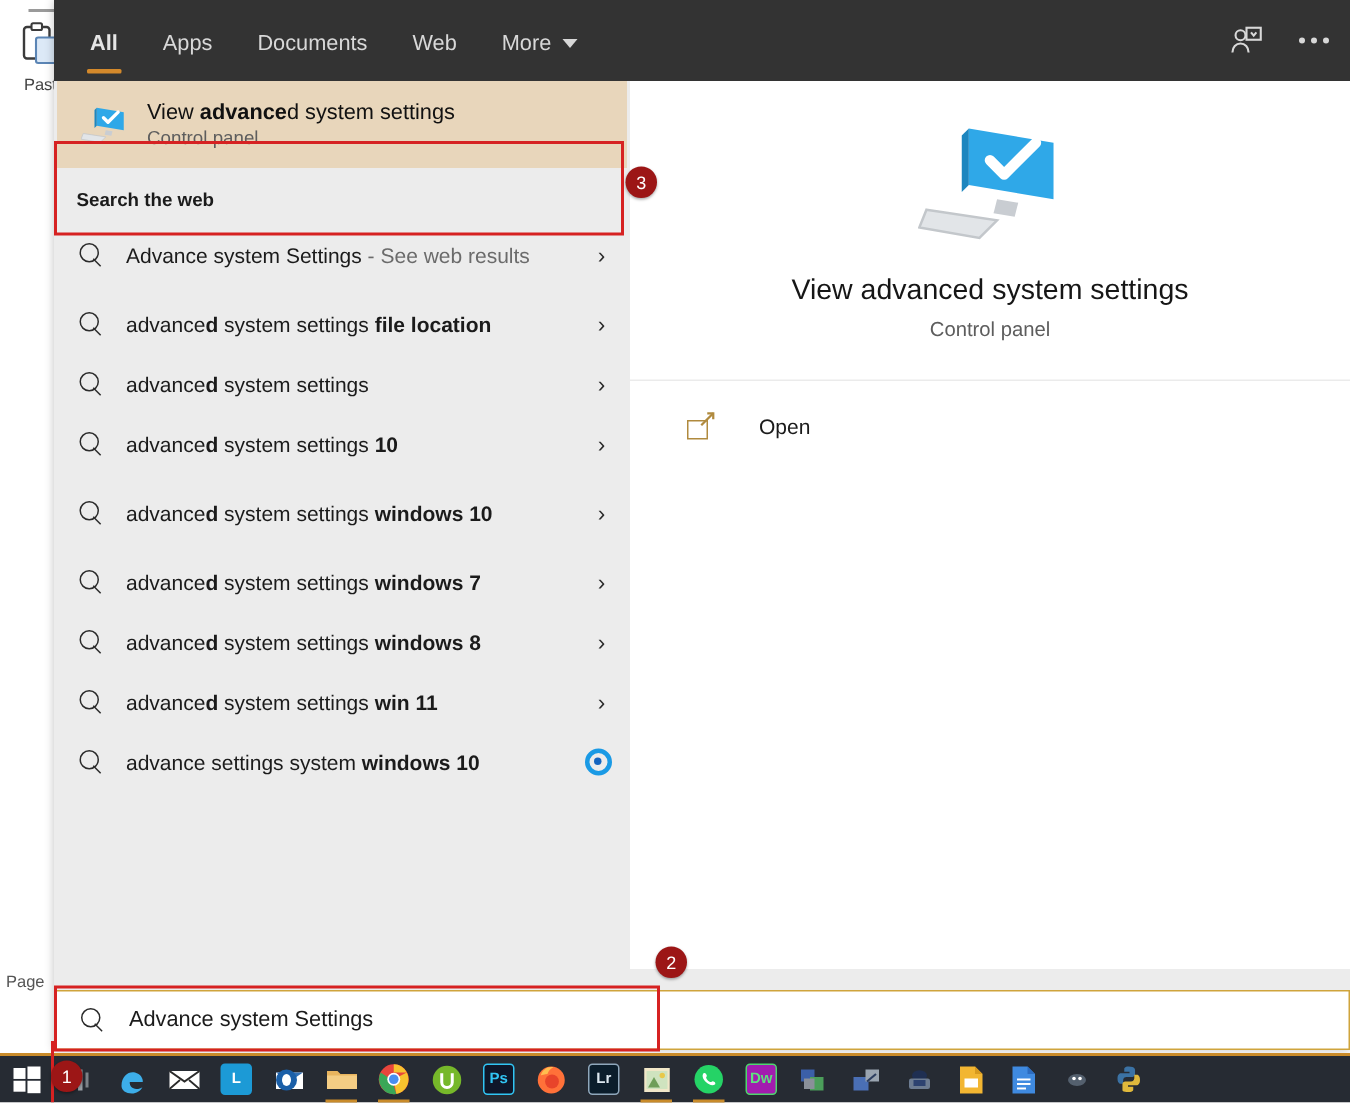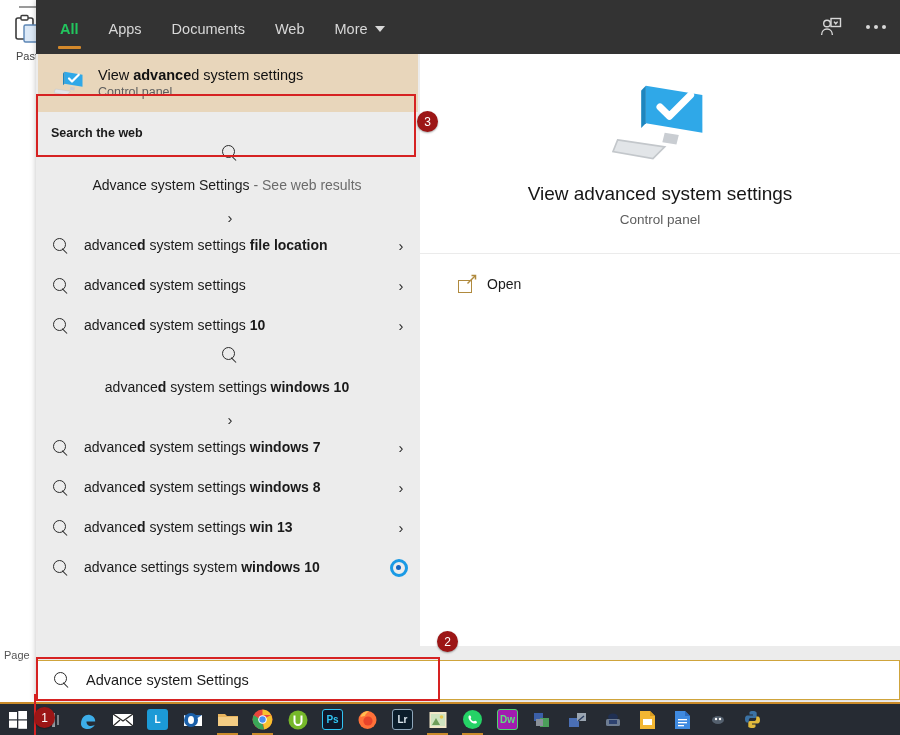--- a/index.html
+++ b/index.html
@@ -37,21 +37,21 @@
   }
   .topbar {
     position: absolute; left: 0; top: 0; width: 864px; height: 54px;
     background: #333333; display: flex; align-items: center;
   }
   .tabs { display: flex; align-items: flex-end; height: 54px; padding-left: 22px; gap: 26px; }
   .tab {
     position: relative; color: #d8d8d8; font-size: 14.5px;
     padding: 0 2px 17px 2px; cursor: default; display: flex; align-items: center; gap: 7px;
   }
-  .tab.active { color: #22c55e; font-weight: bold; }
+  .tab.active { color: #e5e5e5; font-weight: bold; }
   .tab.active::after {
     content: ""; position: absolute; left: 0; right: 0; bottom: 5px;
     height: 3px; background: #d4892b; border-radius: 1px;
   }
   .caret-down {
     width: 0; height: 0; border-left: 5px solid transparent;
     border-right: 5px solid transparent; border-top: 6px solid #d8d8d8;
     display: inline-block; margin-bottom: 1px;
   }
   .topbar-right {
@@ -79,21 +79,21 @@
   .bm-texts { display: flex; flex-direction: column; gap: 2px; }
   .bm-title { font-size: 14.5px; color: #111; }
   .bm-title b { font-weight: bold; }
   .bm-sub { font-size: 12.5px; color: #5d5d5d; }
 
   .web-title { font-size: 12.5px; font-weight: bold; color: #1b1b1b; padding: 14px 0 4px 15px; }
   .sugg {
     display: flex; align-items: center; gap: 14px;
     min-height: 40px; padding: 0 12px 0 16px; cursor: default;
   }
-  .sugg.tall { min-height: 52px; flex-direction: column; }
+  .sugg.tall { min-height: 52px; }
   .sugg-text { flex: 1; font-size: 14px; color: #1b1b1b; line-height: 1.35; padding-right: 6px; }
   .sugg-text b { font-weight: bold; }
   .sugg-text .muted { color: #6b6b6b; }
   .chev { color: #2b2b2b; font-size: 15px; width: 14px; text-align: center; }
 
   
   .mag { width: 18px; height: 18px; flex: none; position: relative; }
   .mag::before {
     content: ""; position: absolute; left: 1px; top: 1px;
     width: 11px; height: 11px; border: 1.4px solid #2b2b2b; border-radius: 50%;
@@ -118,21 +118,21 @@
     background: #ffffff;
   }
   .preview-hero {
     height: 200px; display: flex; flex-direction: column;
     align-items: center; justify-content: center; gap: 0;
     border-bottom: 1px solid #ebebeb;
   }
   .preview-title { font-size: 19px; color: #161616; margin-top: 22px; }
   .preview-sub { font-size: 13.5px; color: #5d5d5d; margin-top: 7px; }
   .open-row {
-    display: flex; align-items: center; gap: 10px;
+    display: flex; align-items: center; gap: 29px;
     padding: 20px 0 0 38px; cursor: default;
   }
   .open-label { font-size: 14px; color: #1b1b1b; }
 
   
   .open-icon { width: 19px; height: 19px; position: relative; flex: none; }
   .open-icon .box {
     position: absolute; left: 0; bottom: 0; width: 14px; height: 13px;
     border: 1.6px solid #b08a3e;
   }
@@ -311,21 +311,21 @@
         <span class="mag"></span>
         <span class="sugg-text">
           <span>advance</span><b>d</b><span> system settings </span><b>windows 8</b>
         </span>
         <span class="chev">›</span>
       </div>
 
       <div class="sugg">
         <span class="mag"></span>
         <span class="sugg-text">
-          <span>advance</span><b>d</b><span> system settings </span><b>win 13</b>
+          <span>advance</span><b>d</b><span> system settings </span><b>win 11</b>
         </span>
         <span class="chev">›</span>
       </div>
 
       <div class="sugg">
         <span class="mag"></span>
         <span class="sugg-text">
           <span>advance settings system </span><b>windows 10</b>
         </span>
         <span class="cortana-ring"></span>

